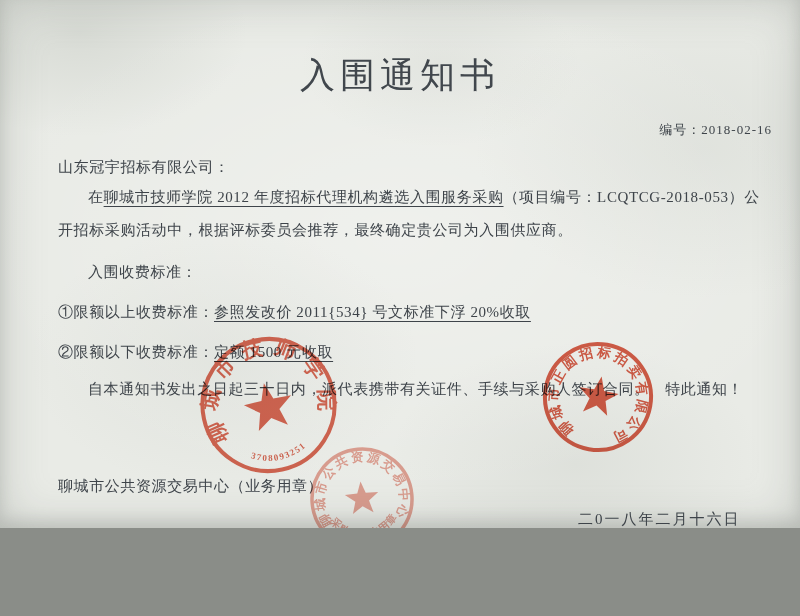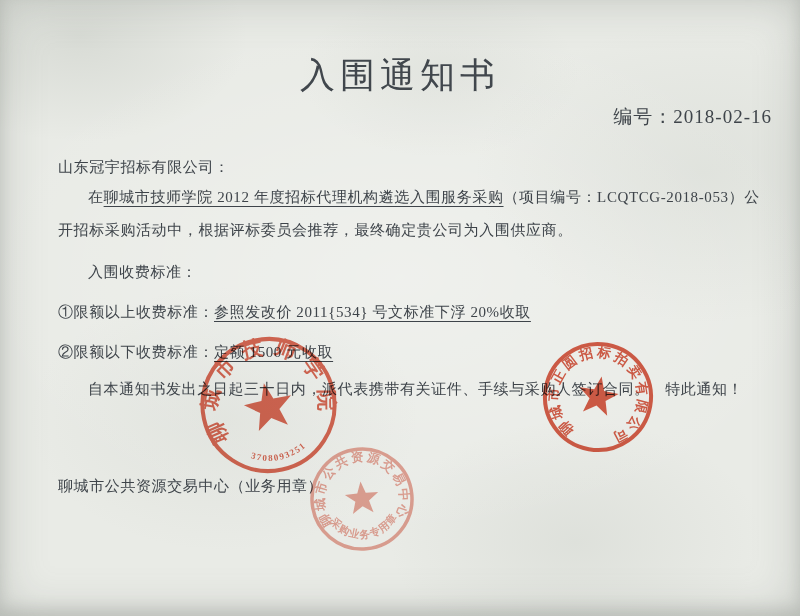--- a/index.html
+++ b/index.html
@@ -3,37 +3,37 @@
 <meta charset="utf-8">
 <style>
   :root{
     --paper:#e9ebe6;
     --ink:#3e444a;
     --seal_red:#d84a32;
   }
   html,body{margin:0;padding:0;}
   body{background:#8a8d88;font-family:"Liberation Serif","DejaVu Serif",serif;}
   .page{
-    position:relative;width:800px;height:616px;overflow:hidden;
+    position:relative;width:800px;height:528px;overflow:hidden;
     background-color:var(--paper);
     background-image:
       radial-gradient(240px 150px at 10% 6%, rgba(148,156,146,0.20), transparent 70%),
       radial-gradient(320px 210px at 88% 28%, rgba(158,166,156,0.13), transparent 72%),
       radial-gradient(280px 190px at 28% 68%, rgba(156,163,152,0.11), transparent 70%),
       radial-gradient(260px 170px at 72% 88%, rgba(148,156,146,0.13), transparent 72%),
       radial-gradient(200px 120px at 55% 12%, rgba(150,158,148,0.10), transparent 70%),
       radial-gradient(560px 340px at 50% 45%, rgba(255,255,255,0.28), transparent 78%);
     box-shadow:inset 0 0 46px rgba(110,116,108,0.30), inset 0 -8px 14px rgba(95,100,92,0.18);
     color:var(--ink);
   }
   .title{
     position:absolute;top:52px;left:0;width:100%;text-align:center;
     font-size:35px;letter-spacing:5px;color:#41474d;font-weight:400;
   }
-  .doc-no{position:absolute;top:104px;right:28px;font-size:19px;letter-spacing:1px;}
+  .doc-no{position:absolute;top:121px;right:28px;font-size:13px;letter-spacing:1px;}
   .txt{position:absolute;font-size:15px;letter-spacing:0.6px;line-height:33px;}
   .addressee{left:58px;top:151px;}
   .para1{left:58px;top:181px;width:706px;text-indent:2em;}
   .fee-heading{left:88px;top:256px;}
   .fee1{left:58px;top:296px;}
   .fee2{left:58px;top:336px;text-align:right;}
   .notice{left:58px;top:373px;width:706px;text-indent:2em;}
   .sig-purchaser{left:58px;top:406px;}
   .sig-agency{left:432px;top:406px;}
   .trade-center{left:58px;top:470px;}
@@ -66,20 +66,21 @@
   <div class="txt fee1"><span>①限额以上收费标准：</span><span class="u">参照发改价 2011{534} 号文标准下浮 20%收取</span></div>
 
   <div class="txt fee2"><span>②限额以下收费标准：</span><span class="u">定额 1500 元收取</span></div>
 
   <div class="txt notice">自本通知书发出之日起三十日内，派代表携带有关证件、手续与采购人签订合同。　特此通知！</div>
 
 
 
   <div class="txt trade-center">聊城市公共资源交易中心（业务用章）</div>
 
+  <div class="txt date">二0一八年二月十六日</div>
 
   <svg class="seal seal-purchaser" viewBox="0 0 145 145">
     <g transform="rotate(-12 72.5 71)">
       <circle class="ring" cx="72.5" cy="71" r="66" stroke-width="4"></circle>
       <path id="sealA-top" d="M28.3 96.5 A51 51 0 1 1 116.7 96.5" fill="none"></path>
       <path id="sealA-bot" d="M29.6 107 A56 56 0 0 0 115.4 107" fill="none"></path>
       <text font-size="21" letter-spacing="9"><textPath href="#sealA-top" startOffset="50%" text-anchor="middle">聊城市技师学院</textPath></text>
       <text font-size="9" letter-spacing="1.5" font-family="Liberation Sans, sans-serif"><textPath href="#sealA-bot" startOffset="50%" text-anchor="middle">3708093251</textPath></text>
       <polygon class="star" points="0,-22 5.29,-7.28 20.92,-6.80 8.56,2.78 12.93,17.80 0,9 -12.93,17.80 -8.56,2.78 -20.92,-6.80 -5.29,-7.28" transform="translate(72.5 74) scale(1.15)"></polygon>
     </g>

